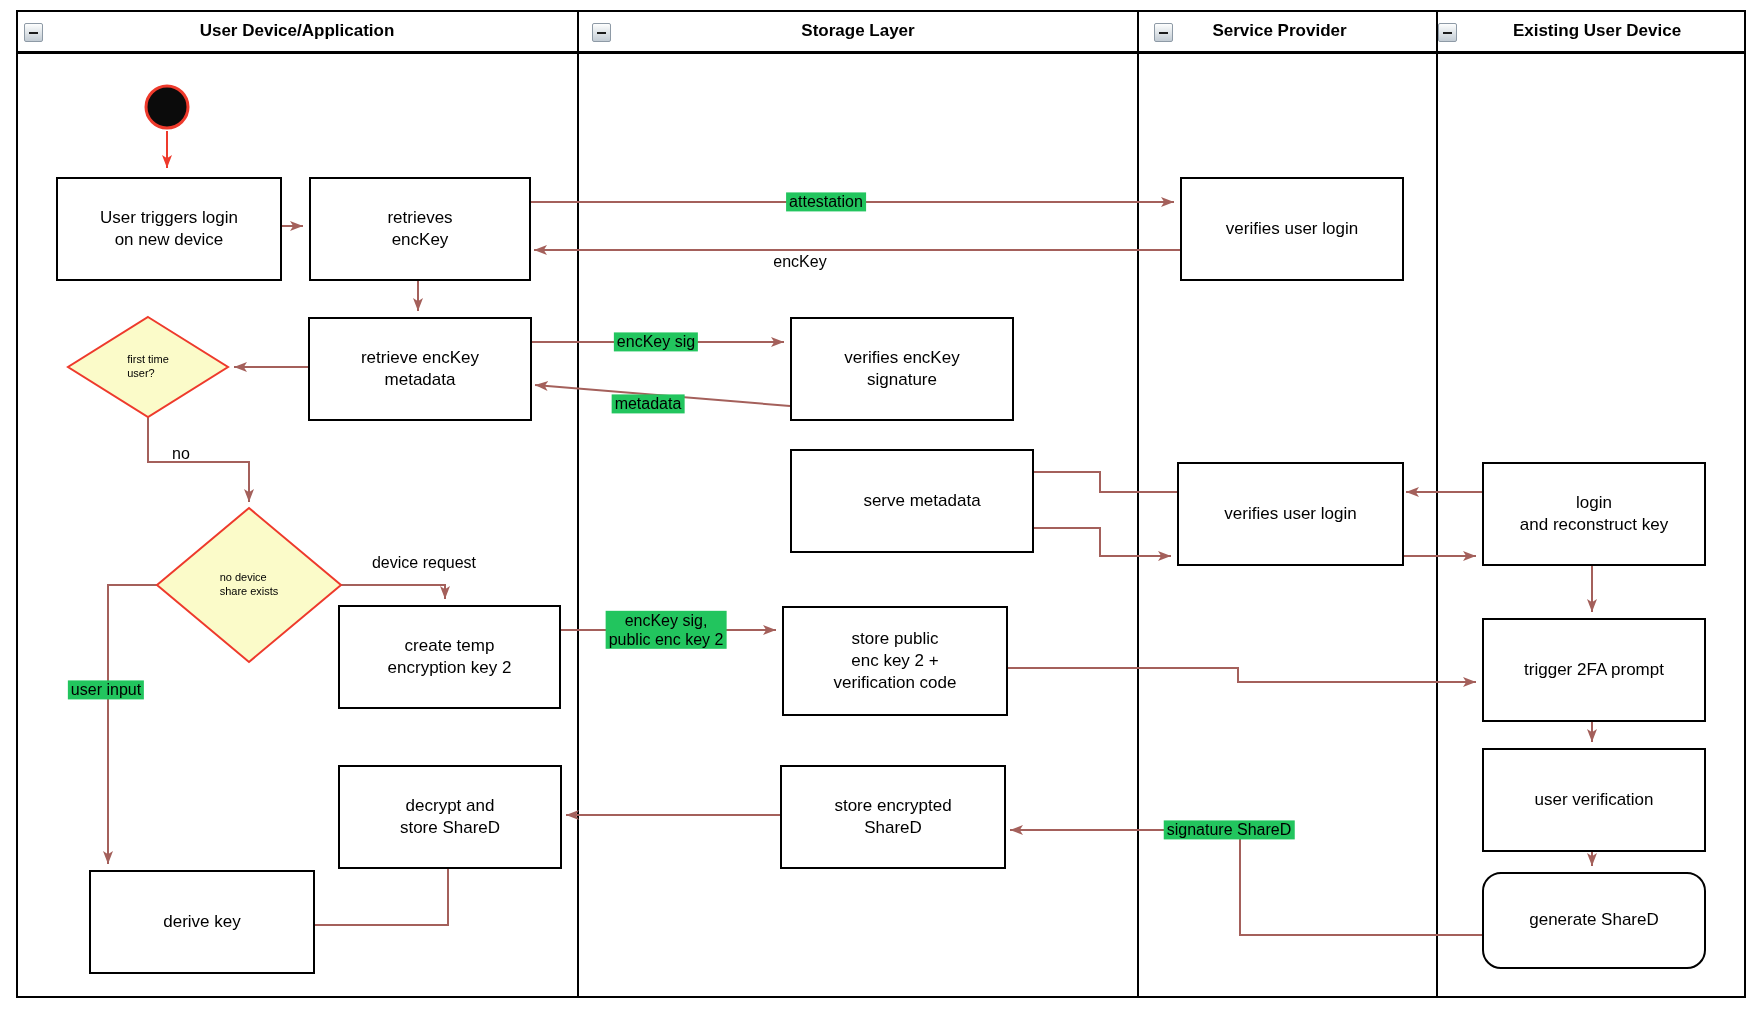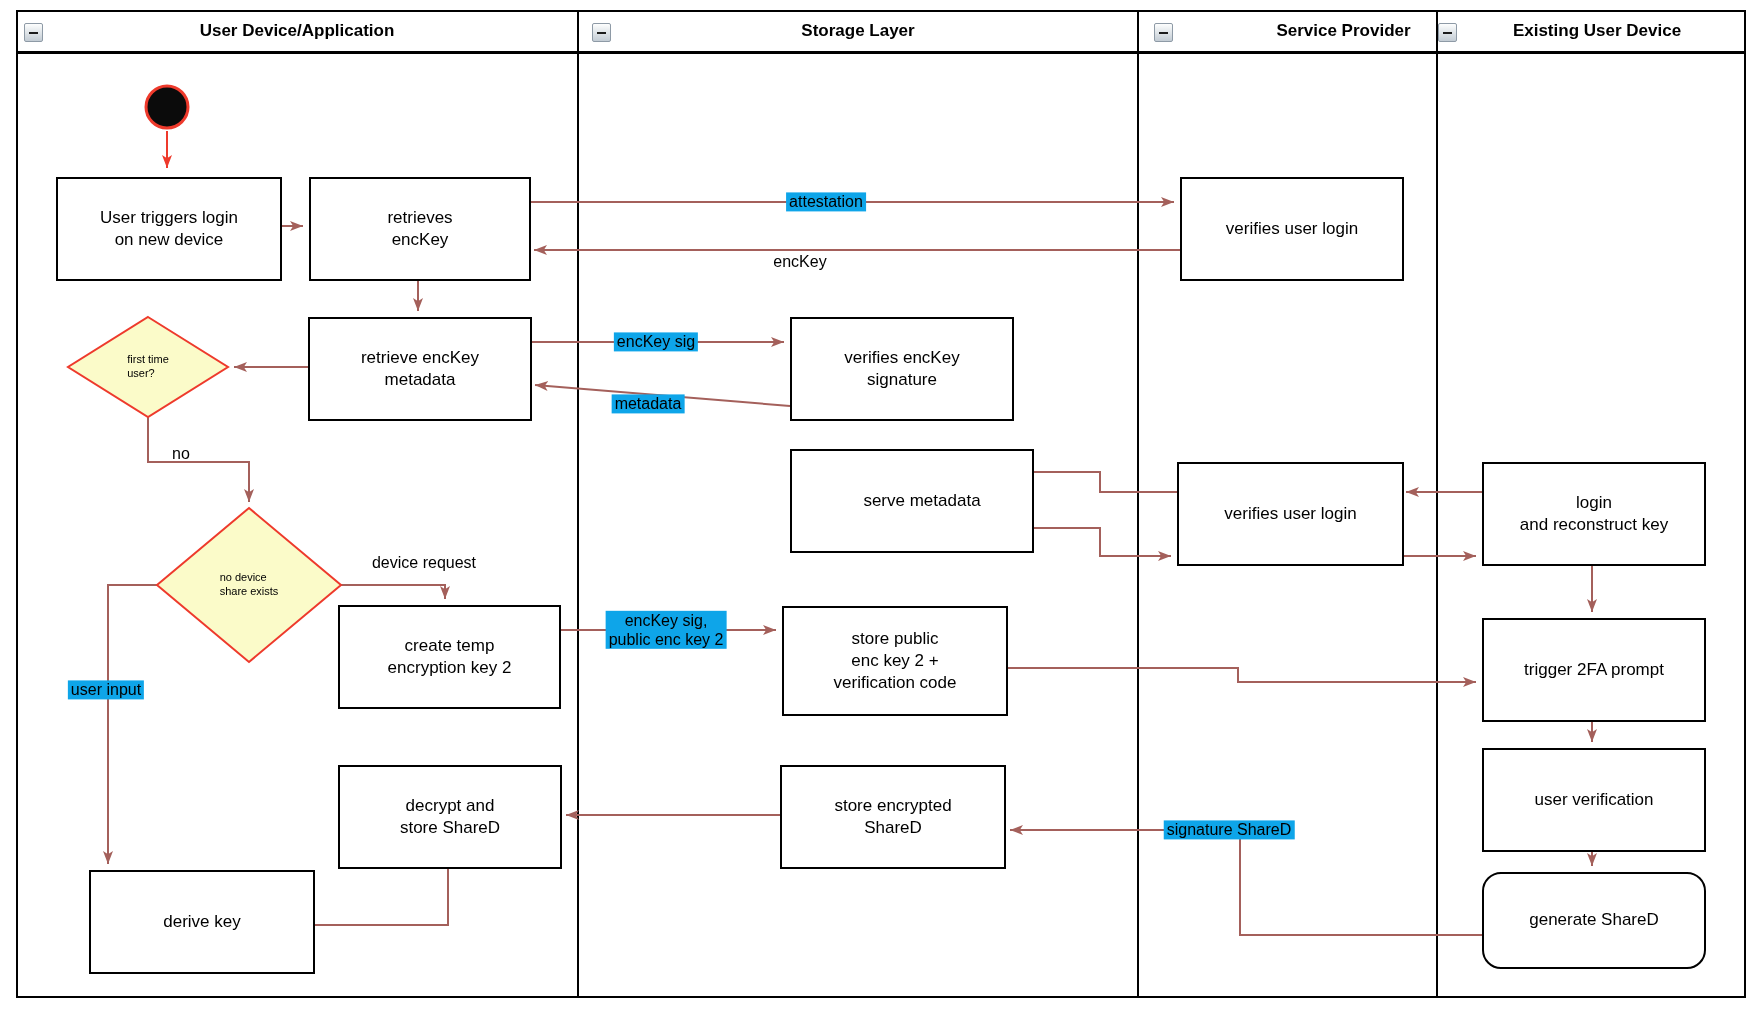--- a/index.html
+++ b/index.html
@@ -17,39 +17,39 @@
   .collapse .bar{width:9px;height:2px;background:#1c1c1c;}
   
   .node{border:2px solid #000;background:#fff;display:flex;align-items:center;justify-content:center;
         text-align:center;font-size:17px;line-height:1.3;}
   .node-label{white-space:pre-line;}
   .diamond-label{display:flex;align-items:center;justify-content:center;text-align:left;
         font-size:11px;line-height:1.25;white-space:pre-line;}
   
   .elabel{font-size:16px;line-height:1.2;white-space:pre-line;text-align:center;
           transform:translate(-50%,-50%);}
-  .elabel.bg{background:#0ea5e9;padding:0 3px;}
+  .elabel.bg{background:#22c55e;padding:0 3px;}
   svg{position:absolute;left:0;top:0;}
 </style>
 </head>
 <body>
 
 <div class="abs frame"></div>
 <div class="abs lane-line" style="left:577px;"></div>
 <div class="abs lane-line" style="left:1137px;"></div>
 <div class="abs lane-line" style="left:1436px;"></div>
 <div class="abs hdr-underline"></div>
 
 <div class="abs hdr-cell" style="left:16px;width:562px;">
     <span>User Device/Application</span>
   </div>
 <div class="abs hdr-cell" style="left:578px;width:560px;">
     <span>Storage Layer</span>
   </div>
-<div class="abs hdr-cell" style="left:1202px;width:283px;border-radius:7px;">
+<div class="abs hdr-cell" style="left:1138px;width:283px;border-radius:7px;">
     <span>Service Provider</span>
   </div>
 <div class="abs hdr-cell" style="left:1448px;width:298px;">
     <span>Existing User Device</span>
   </div>
 
 <div class="abs collapse" style="left:24px;">
     <div class="bar"></div>
   </div>
 <div class="abs collapse" style="left:592px;">

